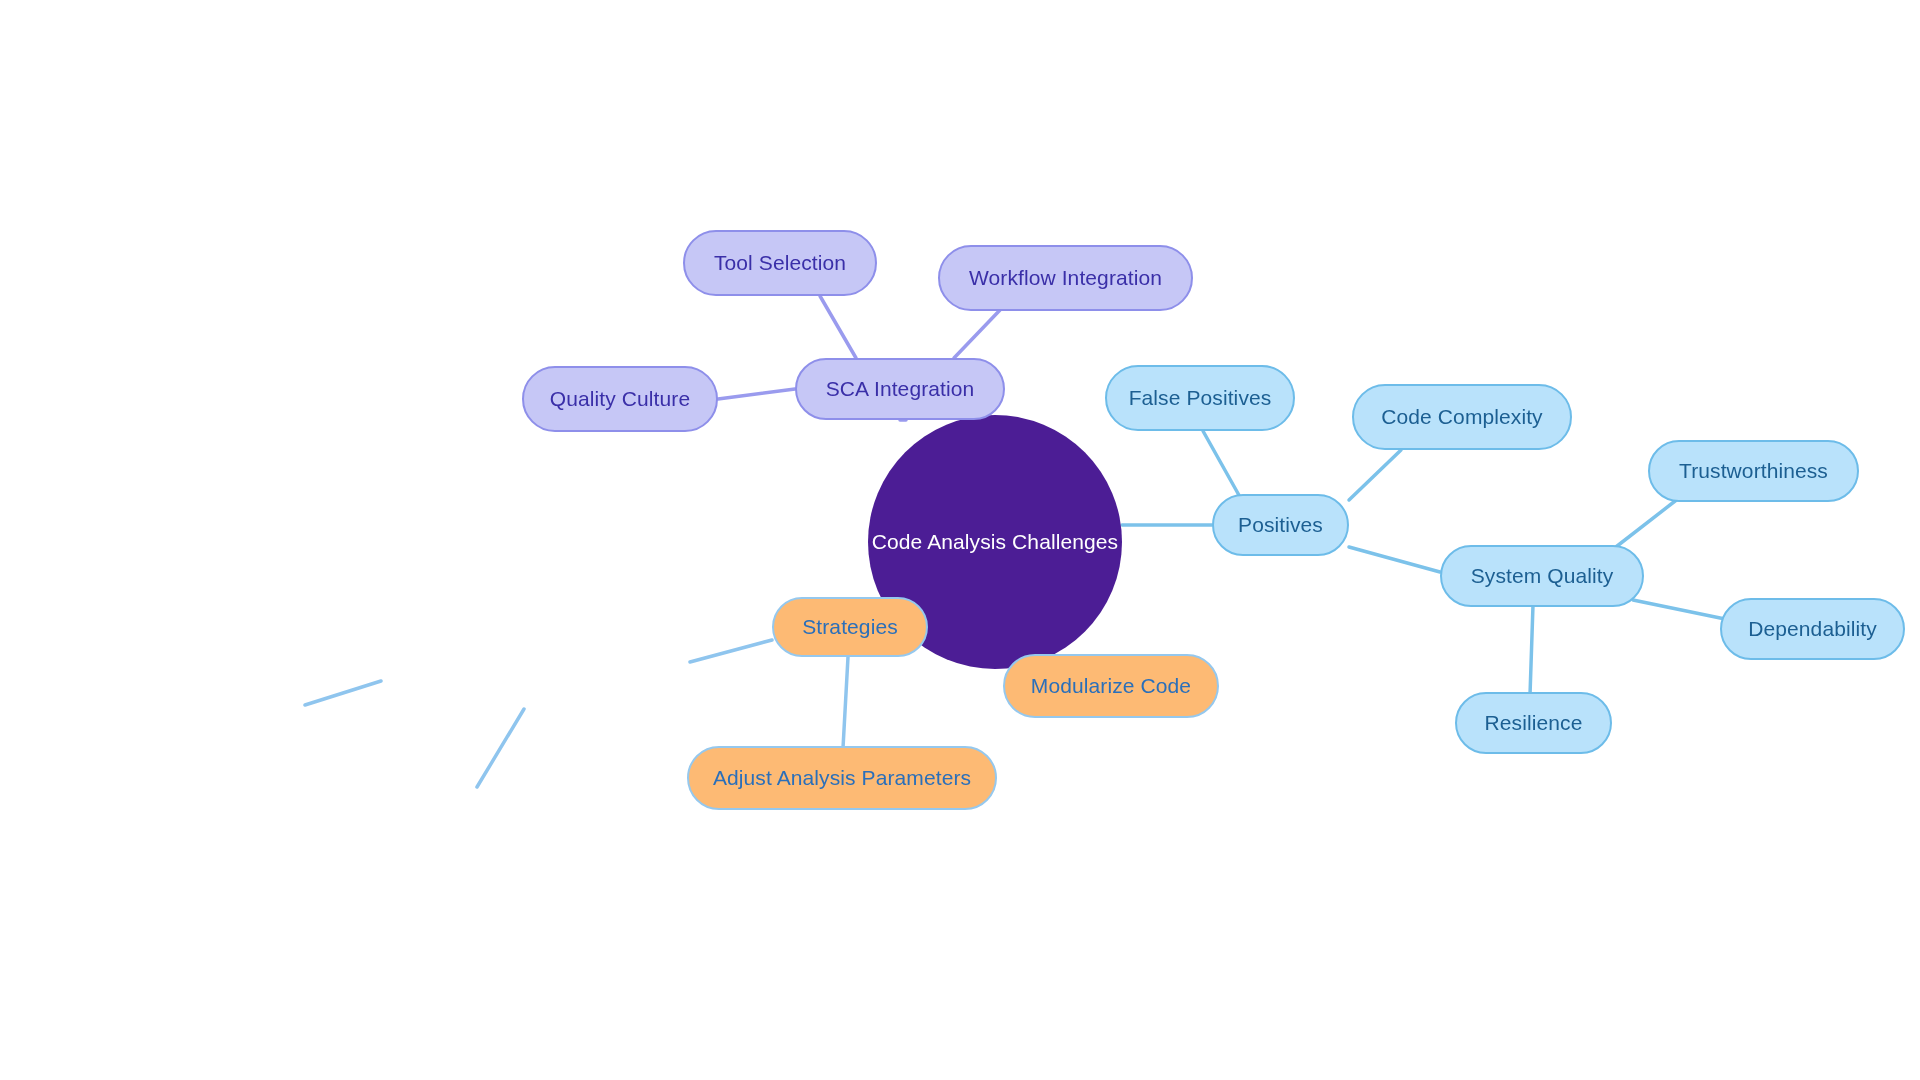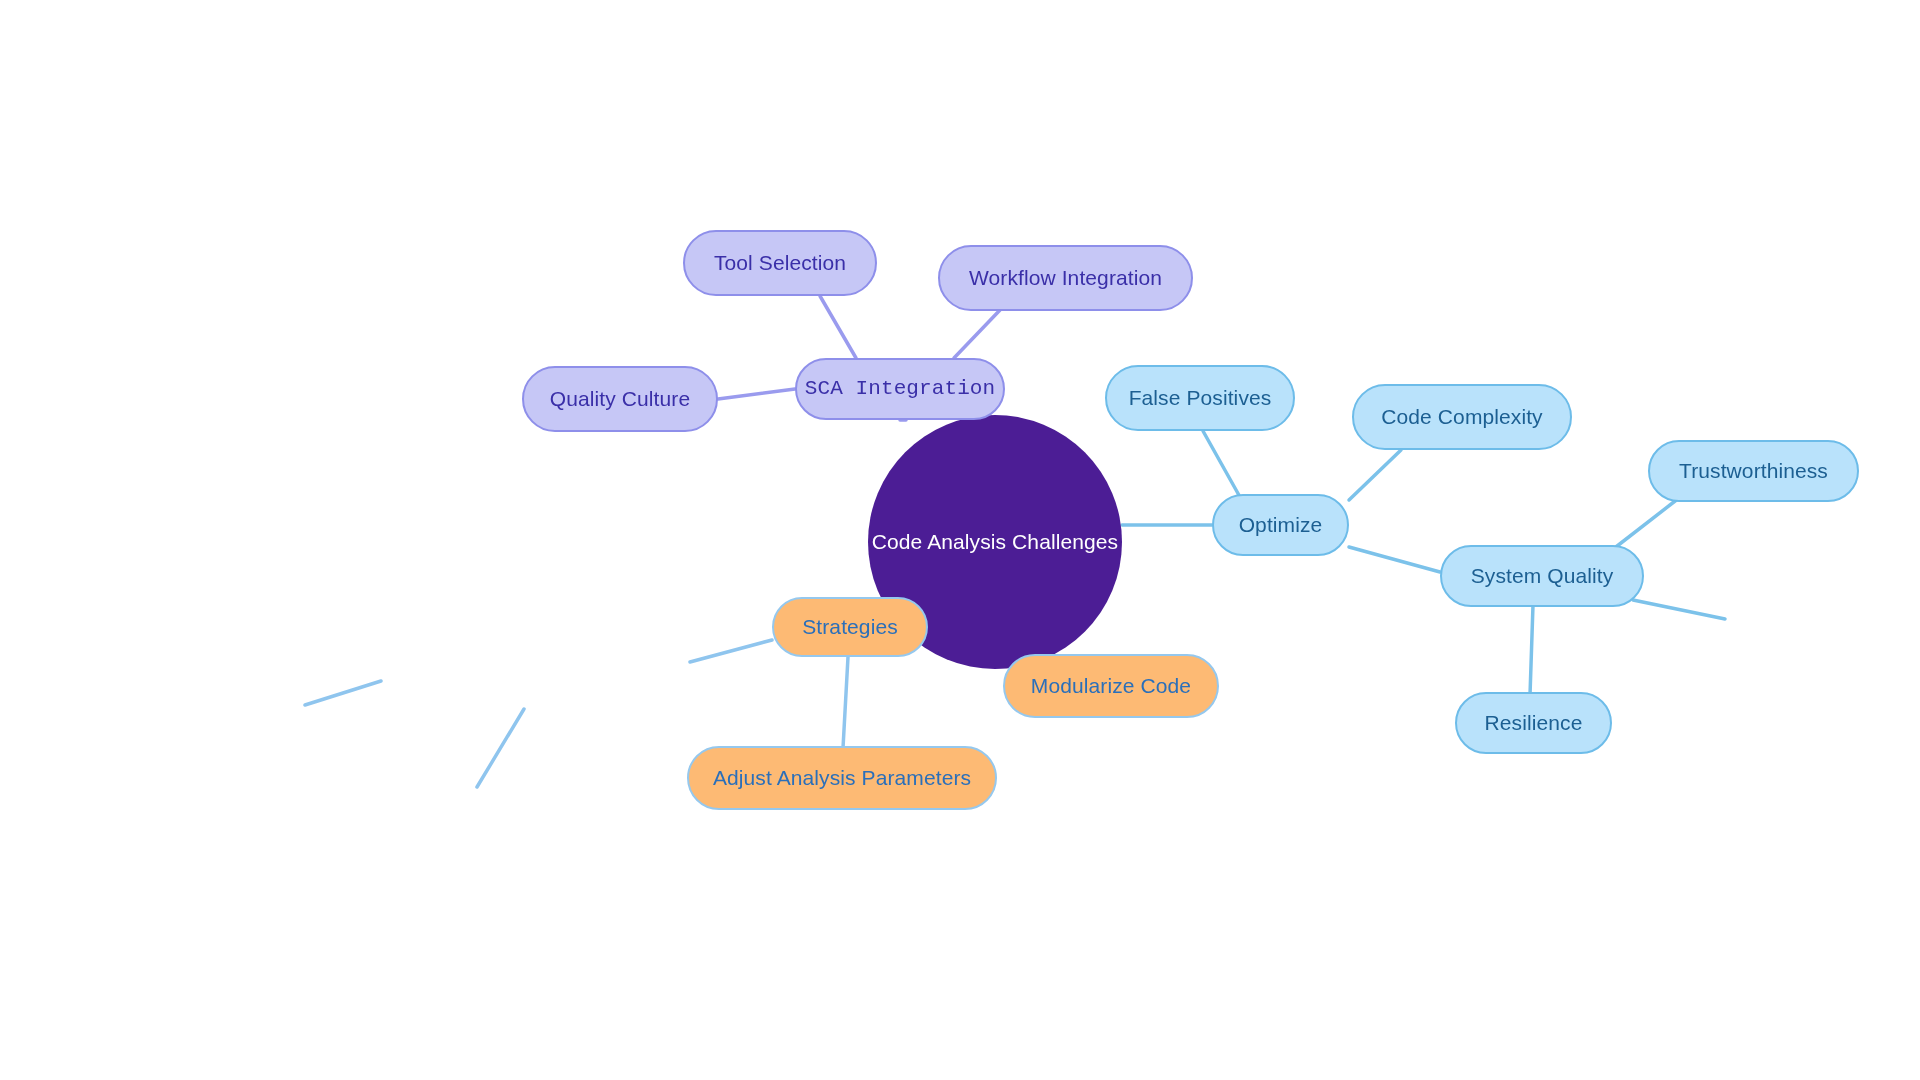--- a/index.html
+++ b/index.html
@@ -117,56 +117,59 @@
       <path stroke="#8fc5ee" d="M 848 657 L 843 748"></path>
 
       <path stroke="#8fc5ee" d="M 928 640 L 1010 665"></path>
     </g>
   </svg>
 
   <div class="node node-root" style="left:868px; top:415px; width:254px; height:254px;">
     <span>Code Analysis Challenges</span>
   </div>
 
-  <div class="node node-purple" style="left:795px; top:358px; width:210px; height:62px;font-family:Liberation Mono, monospace;">
+  <div class="node node-purple" style="left:795px; top:358px; width:210px; height:62px;">
     <span>SCA Integration</span>
   </div>
 
   <div class="node node-purple" style="left:683px; top:230px; width:194px; height:66px;">
     <span>Tool Selection</span>
   </div>
 
   <div class="node node-purple" style="left:938px; top:245px; width:255px; height:66px;">
     <span>Workflow Integration</span>
   </div>
 
   <div class="node node-purple" style="left:522px; top:366px; width:196px; height:66px;">
     <span>Quality Culture</span>
   </div>
 
   <div class="node node-blue" style="left:1212px; top:494px; width:137px; height:62px;">
-    <span>Optimize</span>
+    <span>Positives</span>
   </div>
 
   <div class="node node-blue" style="left:1105px; top:365px; width:190px; height:66px;">
     <span>False Positives</span>
   </div>
 
   <div class="node node-blue" style="left:1352px; top:384px; width:220px; height:66px;">
     <span>Code Complexity</span>
   </div>
 
   <div class="node node-blue" style="left:1440px; top:545px; width:204px; height:62px;">
     <span>System Quality</span>
   </div>
 
   <div class="node node-blue" style="left:1648px; top:440px; width:211px; height:62px;">
     <span>Trustworthiness</span>
   </div>
 
+  <div class="node node-blue" style="left:1720px; top:598px; width:185px; height:62px;">
+    <span>Dependability</span>
+  </div>
 
   <div class="node node-blue" style="left:1455px; top:692px; width:157px; height:62px;">
     <span>Resilience</span>
   </div>
 
   <div class="node node-lightblue" style="left:772px; top:597px; width:156px; height:60px;">
     <span>Strategies</span>
   </div>
 
 

